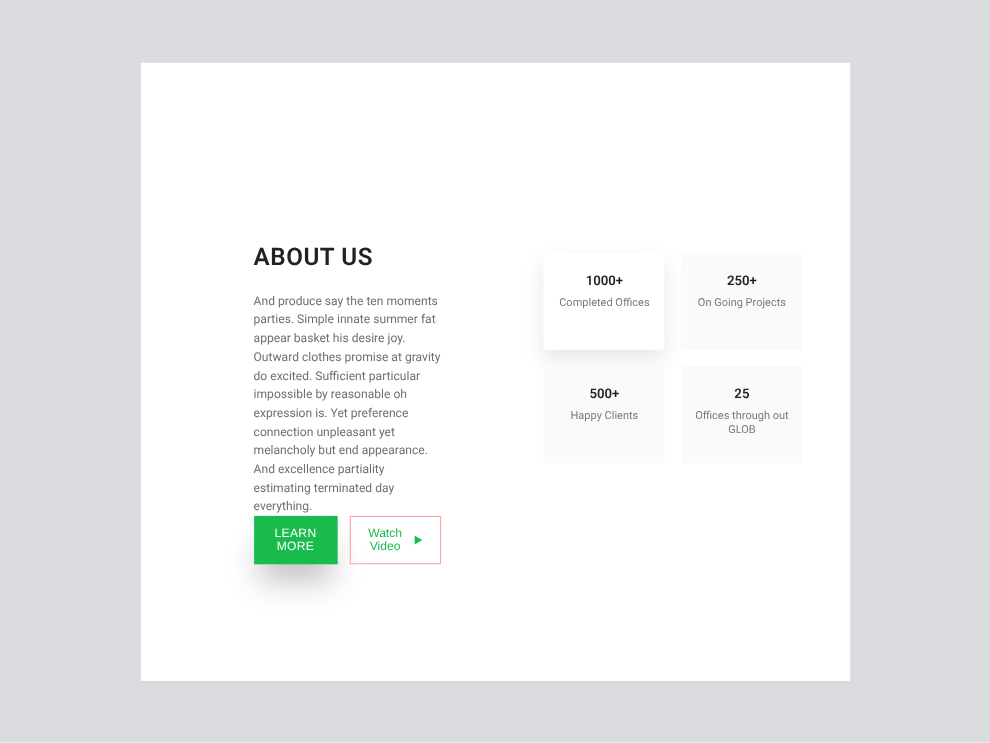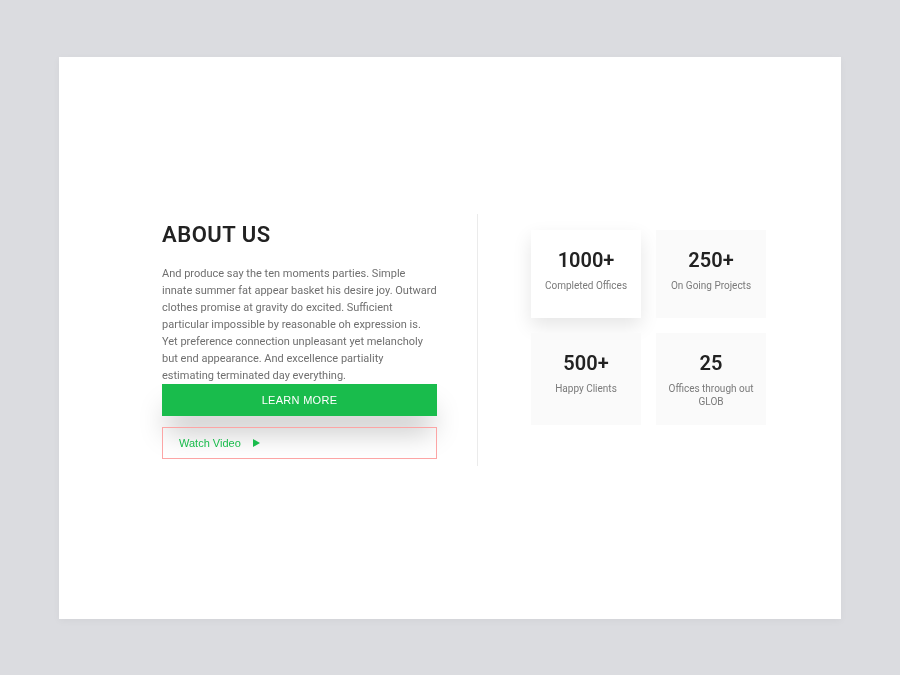--- a/index.html
+++ b/index.html
@@ -11,21 +11,21 @@
       font-family: -apple-system, BlinkMacSystemFont, 'Segoe UI', Roboto, Helvetica, Arial, sans-serif;
       background: #dbdce0;
       width: 900px;
       height: 675px;
       display: flex;
       align-items: center;
       justify-content: center;
     }
     .card {
       background: #ffffff;
-      width: 782px;
+      width: 645px;
       height: 562px;
       box-shadow: 0 2px 8px rgba(0,0,0,0.04);
       position: relative;
     }
     .content {
       display: flex;
       padding-top: 165px;
       padding-left: 103px;
       padding-right: 55px;
     }
@@ -52,21 +52,20 @@
       margin-bottom: 18px;
     }
     .description {
       font-size: 11px;
       line-height: 1.55;
       color: #6f6f6f;
     }
     .button-row {
       display: flex;
       gap: 11px;
-      flex-direction: column;
     }
     .btn-primary {
       background: #19bc4c;
       color: #ffffff;
       border: none;
       padding: 10px 19px;
       font-size: 11px;
       letter-spacing: 0.3px;
       cursor: pointer;
       box-shadow: 0 20px 28px -5px rgba(0,0,0,0.25);
@@ -99,21 +98,21 @@
       background: #fafafa;
       text-align: center;
       padding: 18px 10px 16px;
       min-height: 88px;
     }
     .stat-card.elevated {
       background: #ffffff;
       box-shadow: 0 8px 18px rgba(0,0,0,0.10);
     }
     .stat-number {
-      font-size: 20px;
+      font-size: 12px;
       font-weight: 600;
       color: #222;
       margin-bottom: 7px;
     }
     .stat-label {
       font-size: 10px;
       color: #7a7a7a;
       line-height: 1.35;
     }
   </style>

